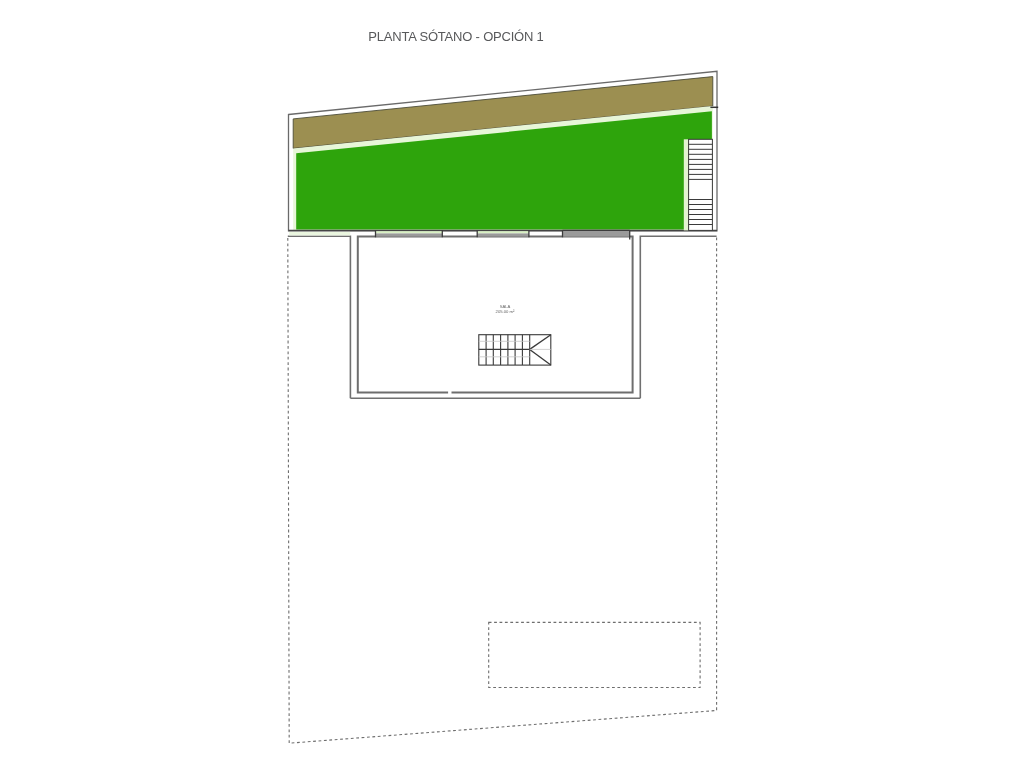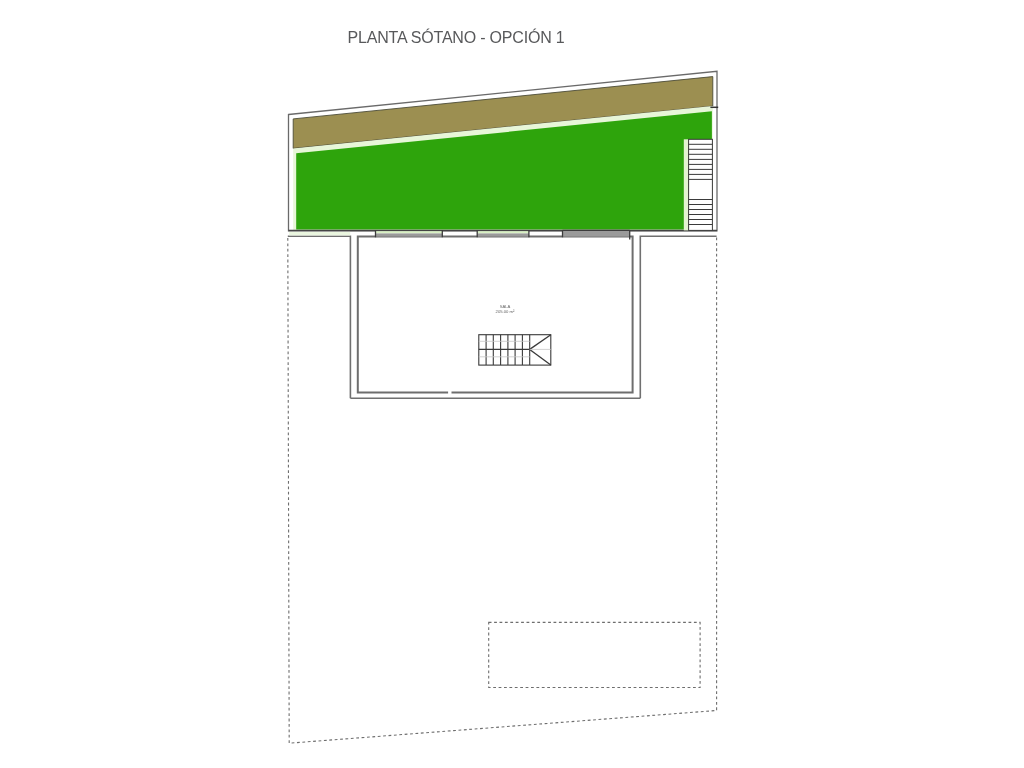--- a/index.html
+++ b/index.html
@@ -1,17 +1,17 @@
 <!DOCTYPE html>
 <html><head>
 <meta charset="utf-8">
 <style>
   html,body{margin:0;padding:0;background:#ffffff;width:1024px;height:768px;overflow:hidden;}
   .title{position:absolute;left:0;top:29px;width:912px;text-align:center;
-    font-family:"Liberation Sans",sans-serif;font-size:16px;font-weight:400;
+    font-family:"Liberation Sans",sans-serif;font-size:13px;font-weight:400;
     color:#58595b;letter-spacing:-0.2px;}
 </style>
 </head>
 <body>
 
 <div class="title">PLANTA SÓTANO - OPCIÓN 1</div>
 <svg width="1024" height="768" viewBox="0 0 1024 768" xmlns="http://www.w3.org/2000/svg" style="position:absolute;left:0;top:0">
 
   <polygon points="288.5,114.5 717,71.3 717,230.9 288.5,230.9" fill="#ffffff" stroke="#6a6a6a" stroke-width="1.3"></polygon>
 

